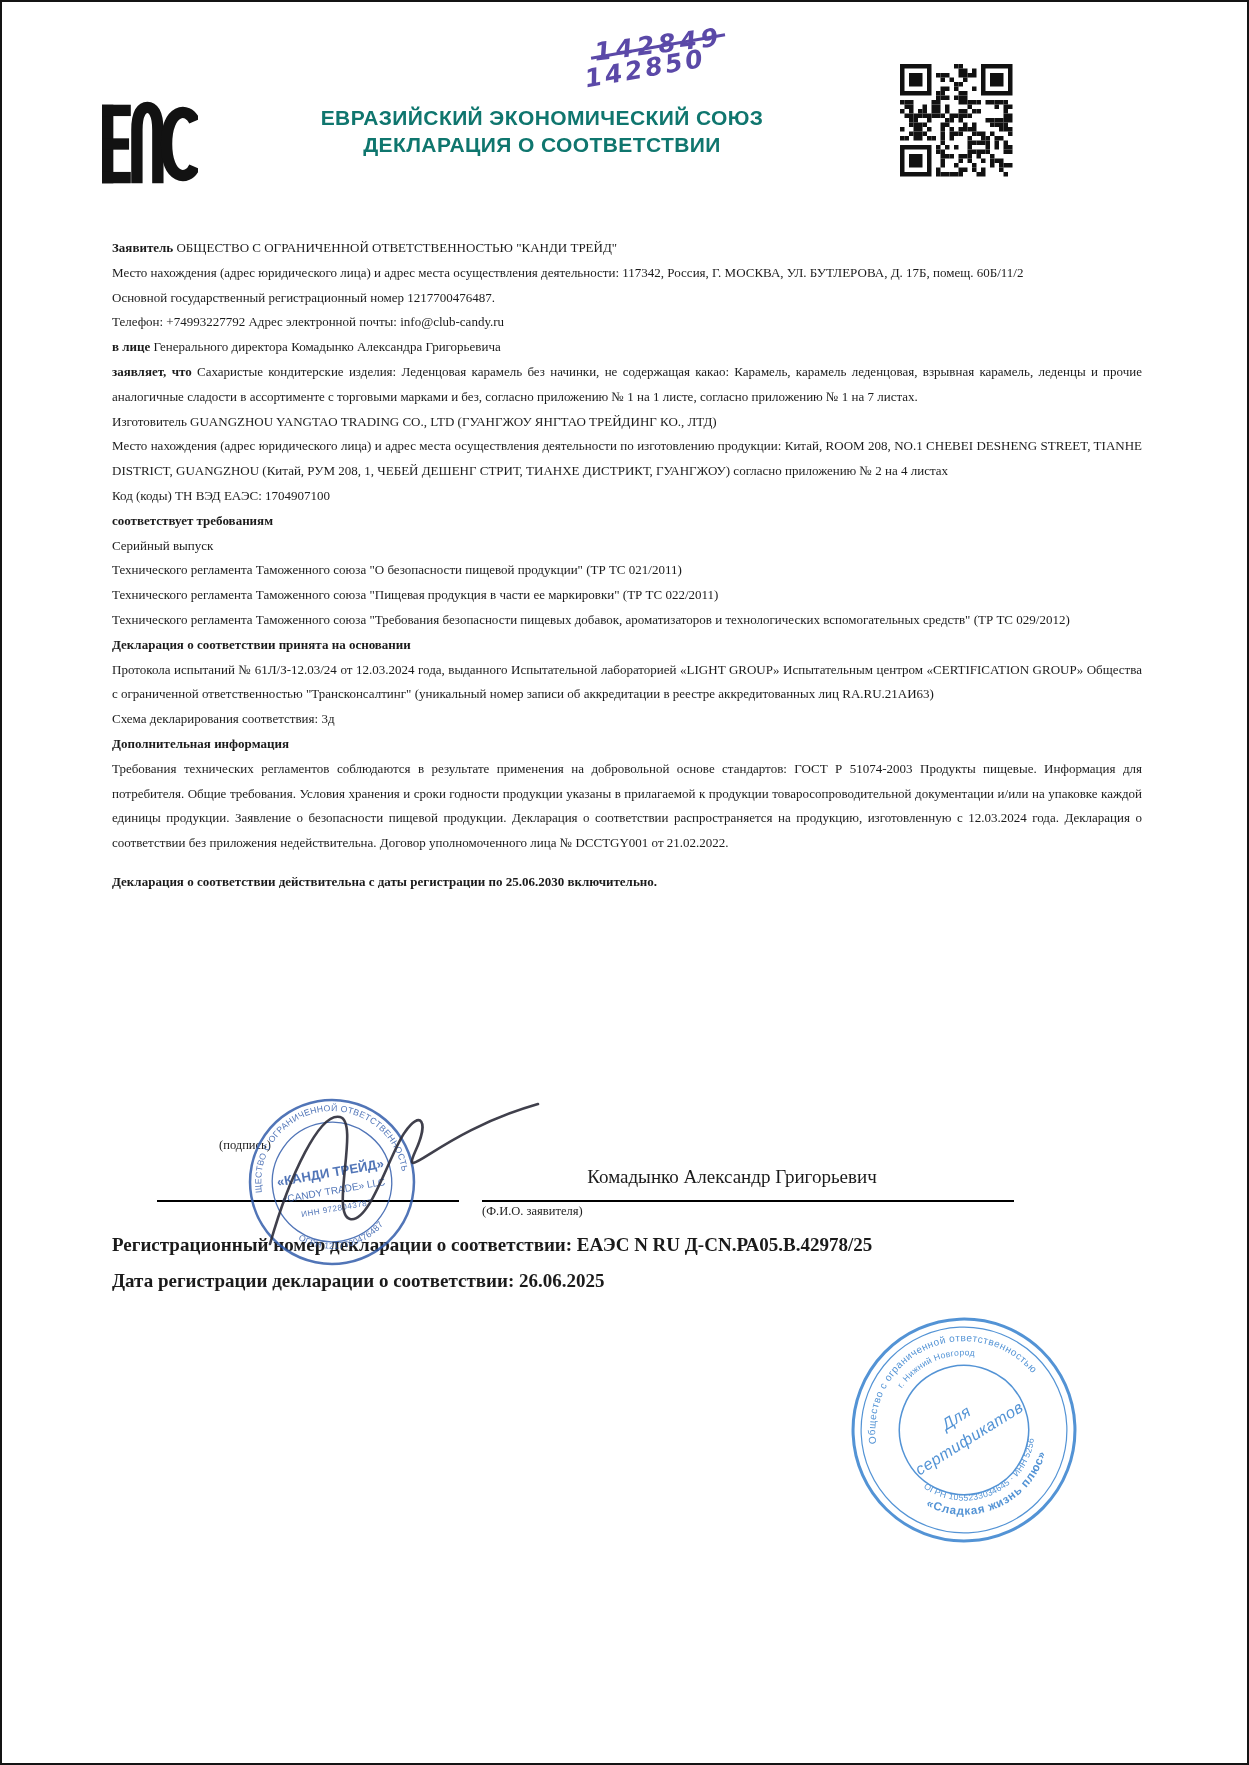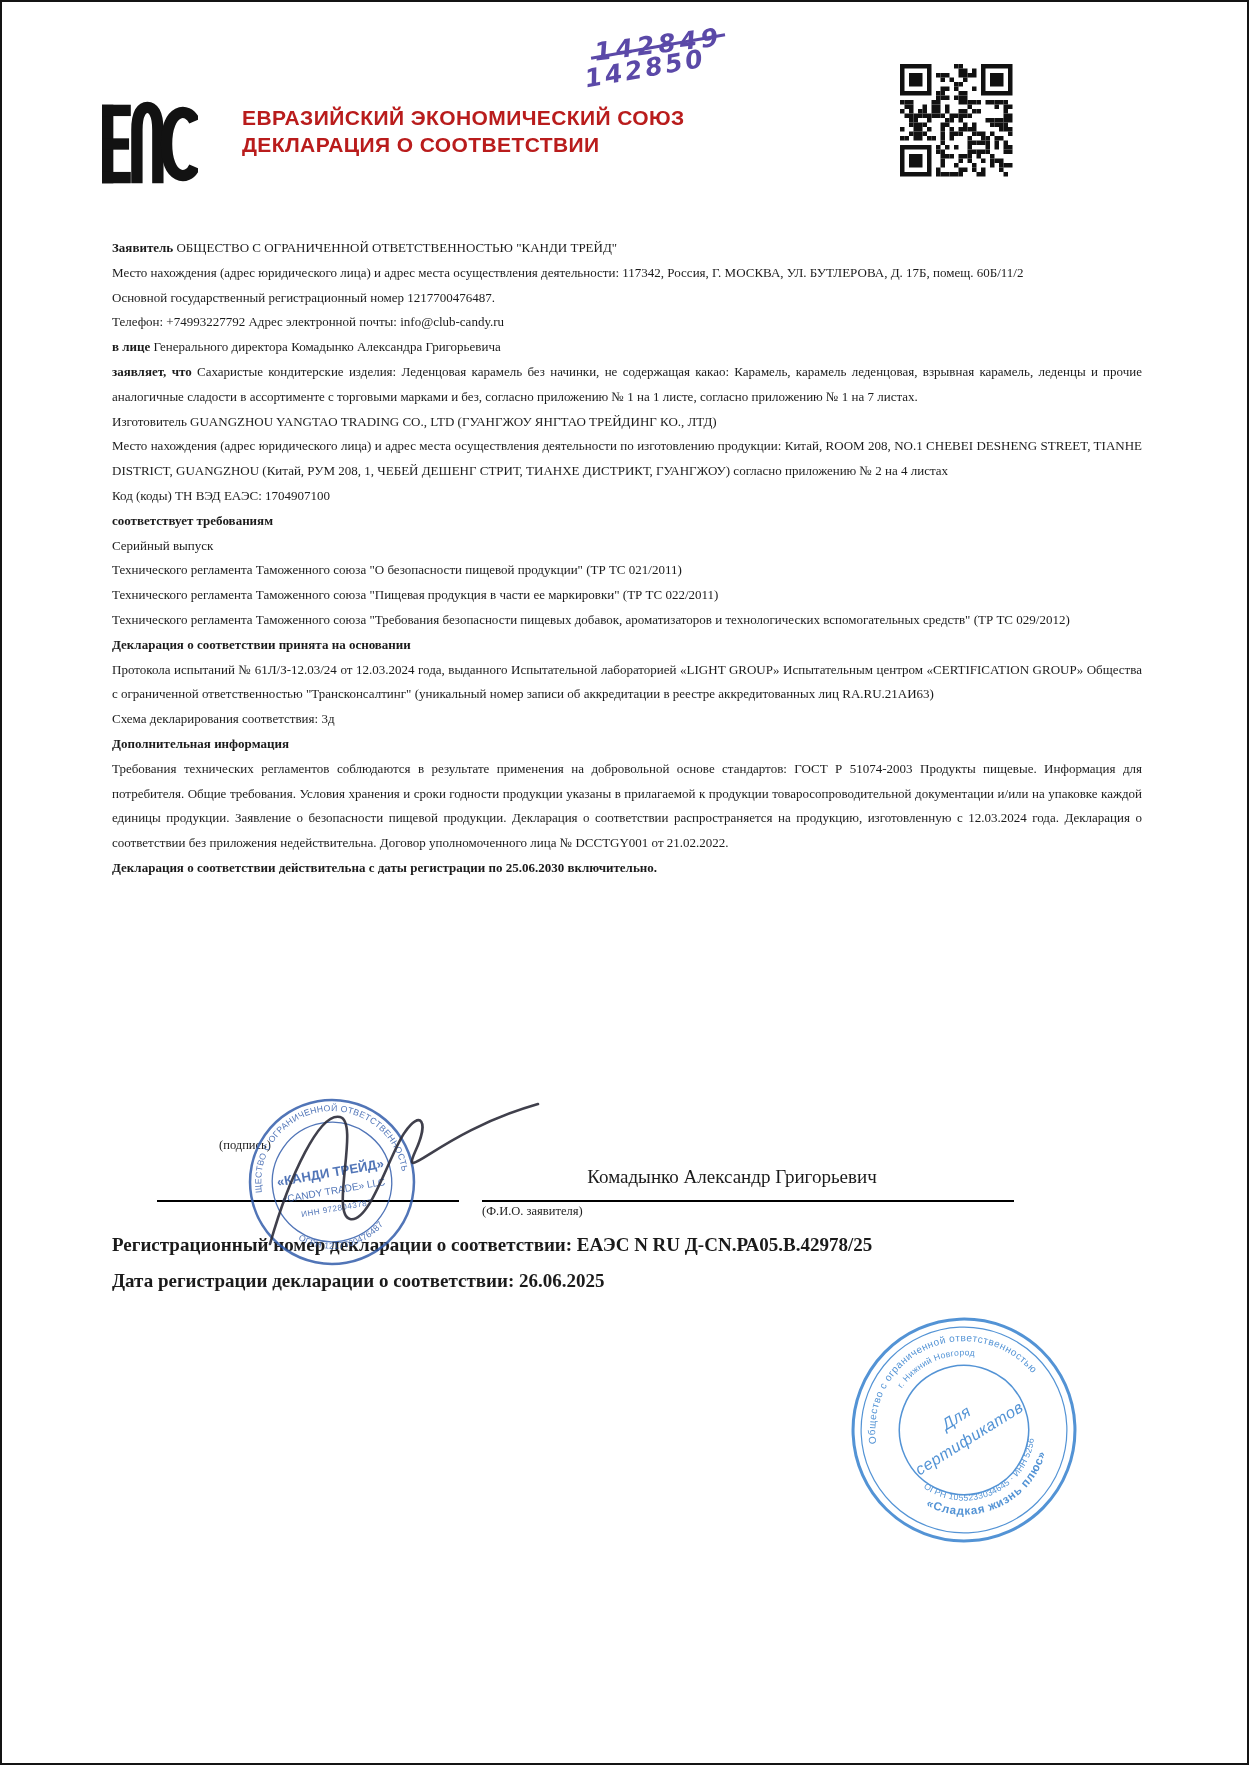--- a/index.html
+++ b/index.html
@@ -5,41 +5,41 @@
   html,body{margin:0;padding:0;background:#9a9a9a;}
   .page{
     position:relative;width:1249px;height:1765px;margin:0 auto;background:#ffffff;
     border:2px solid #141414;box-sizing:border-box;overflow:hidden;
     font-family:"Liberation Serif",serif;color:#1b1b1b;
   }
   
   .eac-logo{position:absolute;left:100px;top:92px;width:96px;height:100px;}
   .eac-logo svg{width:100%;height:100%;}
   .title-block{
-    position:absolute;left:240px;top:102px;width:600px;
+    position:absolute;left:240px;top:102px;width:600px;text-align:center;
     font-family:"Liberation Sans",sans-serif;font-weight:bold;font-size:21px;
-    line-height:27px;letter-spacing:.4px;color:#b91c1c;
+    line-height:27px;letter-spacing:.4px;color:#0f766e;
   }
   .qr{position:absolute;left:898px;top:62px;width:113px;height:113px;}
   .handwritten{
     position:absolute;left:592px;top:28px;width:200px;height:70px;
     font-family:"DejaVu Sans",sans-serif;font-style:italic;font-weight:bold;
     font-size:25px;letter-spacing:4px;
   }
   .hw1{display:inline-block;transform:rotate(-7deg);}
   .hw2{position:absolute;left:-10px;top:24px;display:inline-block;transform:rotate(-10deg);letter-spacing:3px;}
   .hw-strike{position:absolute;left:-4px;top:15px;width:136px;height:2.5px;background:currentColor;transform:rotate(-10deg);}
   
   .body-text{
     position:absolute;left:110px;top:234px;width:1030px;
     font-size:13px;line-height:24.8px;text-align:justify;
   }
   .para{margin:0;}
   .para.bold{font-weight:bold;}
-  .para.gap{}
+  .para.gap{margin-top:14px;}
   .para b{font-weight:bold;}
   
   .sig-name{position:absolute;left:464px;top:1164px;width:532px;text-align:center;font-size:19px;}
   .sig-line{position:absolute;border-top:2px solid #000;height:0;}
   .line-left{left:155px;top:1198px;width:302px;}
   .line-right{left:480px;top:1198px;width:532px;}
   .cap{position:absolute;font-size:12.5px;color:#222;}
   .cap-sign{left:168px;top:1136px;width:150px;text-align:center;}
   .cap-fio{left:480px;top:1202px;width:532px;text-align:left;}
   .footer-reg{position:absolute;left:110px;top:1232px;font-weight:bold;font-size:19px;text-align:right;}

